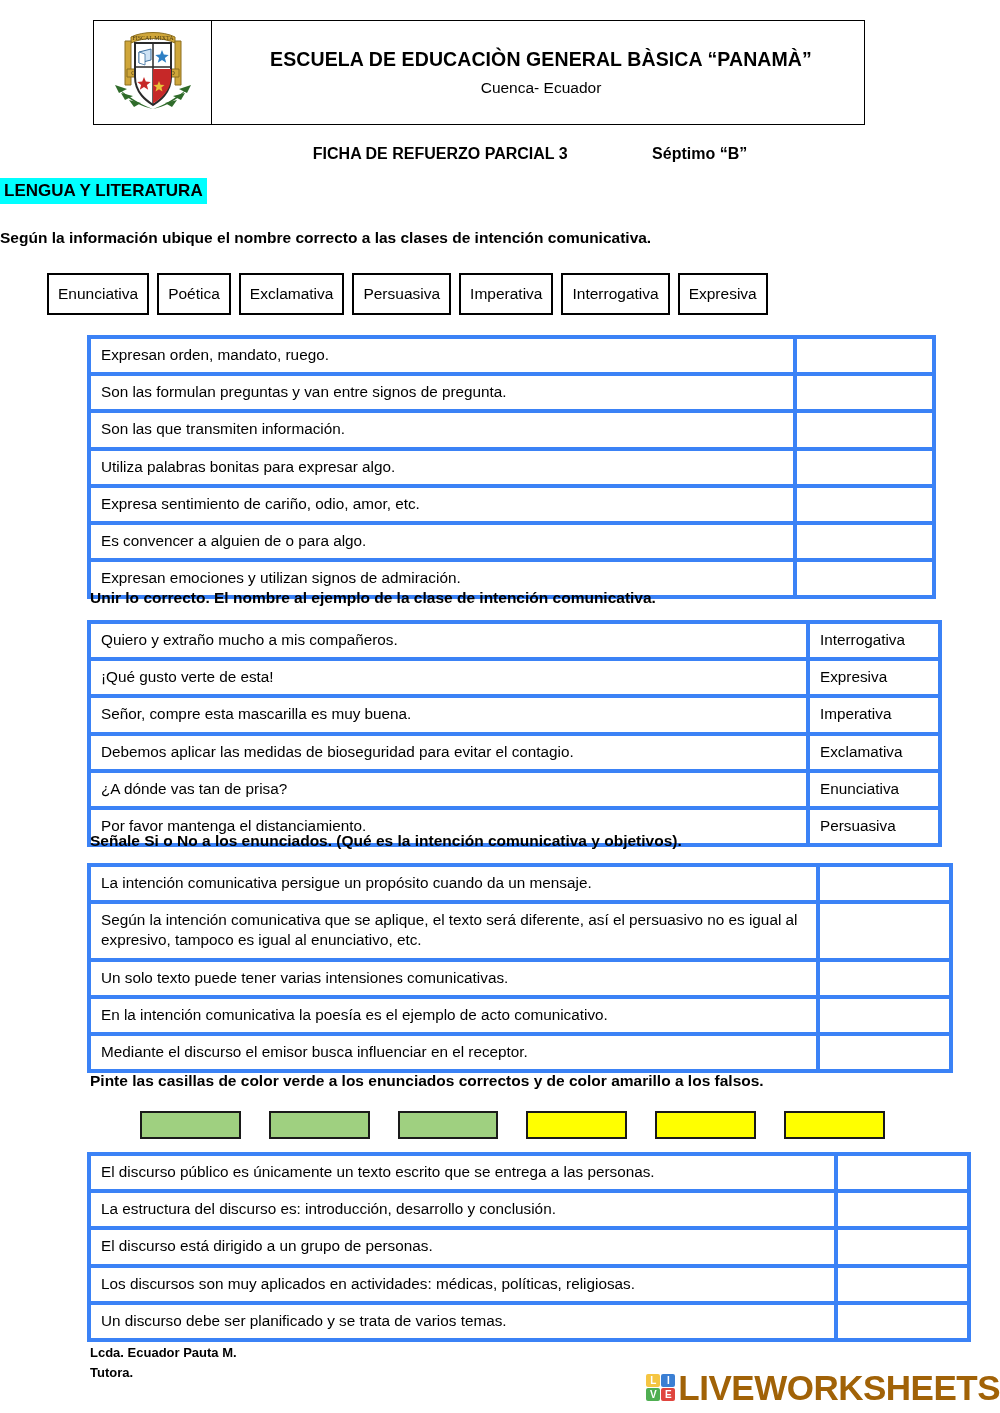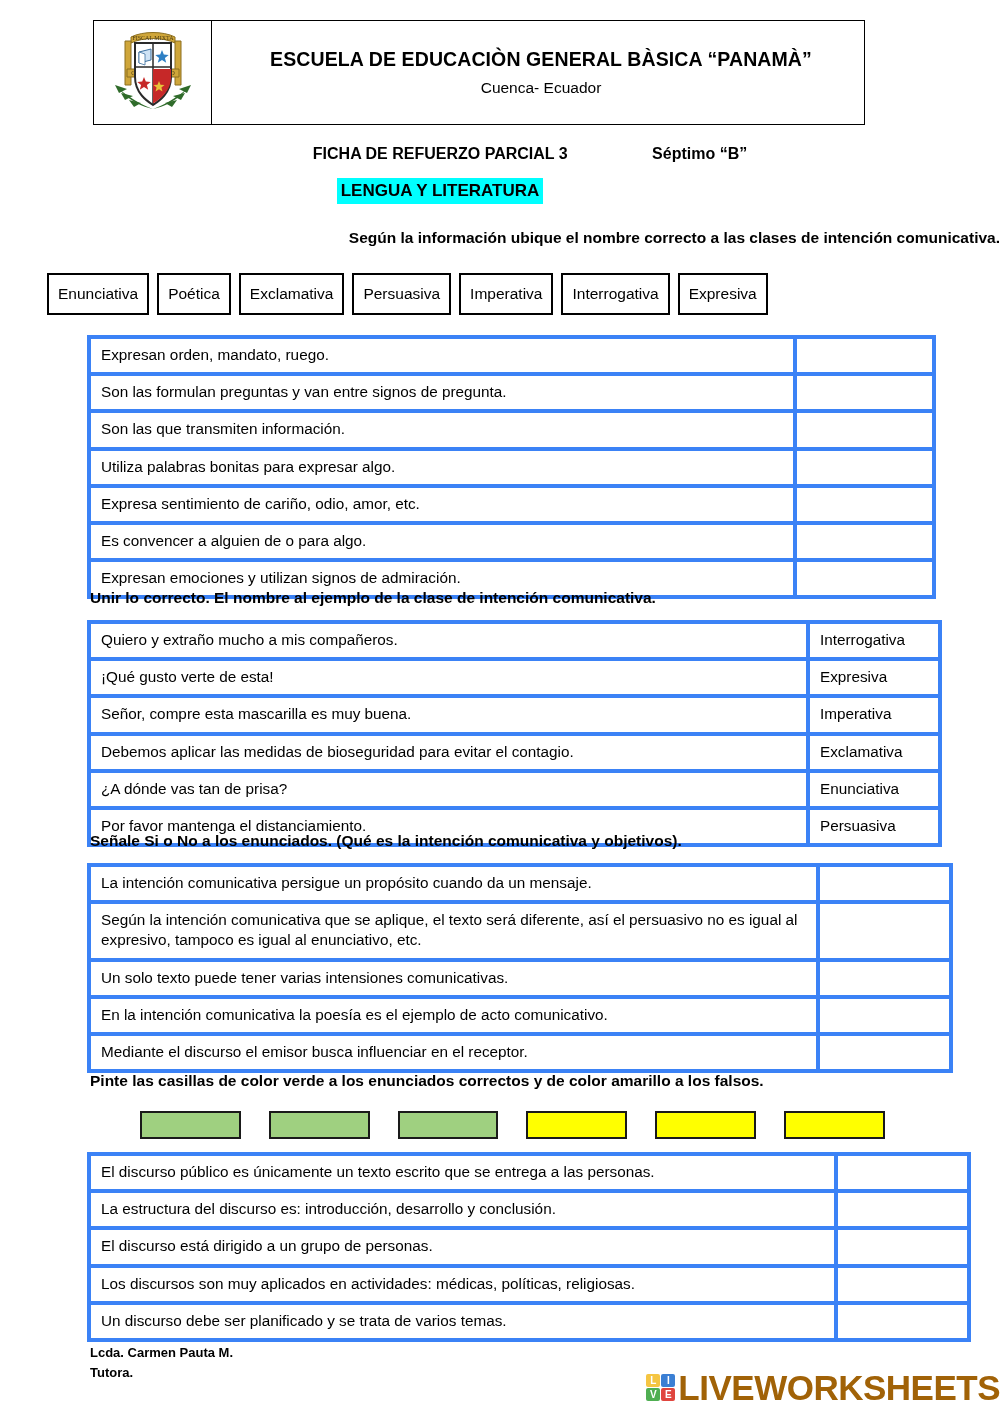--- a/index.html
+++ b/index.html
@@ -72,39 +72,38 @@
     margin-left: 30px;
   }
   .title-row .ficha { display: inline-block; }
   .title-row .grade { display: inline-block; margin-left: 80px; }
 
   .subject-wrap {
     position: absolute;
     left: 0;
     top: 178px;
     width: 880px;
-    text-align: center;
   }
   .subject {
     display: inline-block;
     font-size: 17px;
     font-weight: bold;
     background: #00ffff;
     padding: 1px 4px;
     line-height: 1.4;
   }
 
   
   .instr {
     position: absolute;
     font-size: 15.5px;
     font-weight: bold;
     line-height: 1.3;
   }
-  .instr-1 { left: 0; top: 228px; width: 1000px; text-align: right; }
+  .instr-1 { left: 0; top: 228px; width: 1000px; text-align: left; }
   .instr-2 { left: 90px; top: 588px; }
   .instr-3 { left: 90px; top: 831px; }
   .instr-4 { left: 90px; top: 1071px; }
 
   
   .wordbank {
     position: absolute;
     left: 47px;
     top: 273px;
     width: 875px;
@@ -422,21 +421,21 @@
       <td class="ans"></td>
     </tr>
     <tr>
       <td class="stmt">Un discurso debe ser planificado y se trata de varios temas.</td>
       <td class="ans"></td>
     </tr>
   </tbody>
 </table>
 
 <div class="footer-sign">
-  <div>Lcda. Carmen Pauta M.</div>
+  <div>Lcda. Ecuador Pauta M.</div>
   <div>Tutora.</div>
 </div>
 
 <div class="lw-logo">
   <span class="lw-tiles">
     <span class="lw-tile" style="background:#F5C542">L</span>
     <span class="lw-tile" style="background:#3B7FD4">I</span>
     <span class="lw-tile" style="background:#4FAE52">V</span>
     <span class="lw-tile" style="background:#E0453E">E</span>
   </span>

